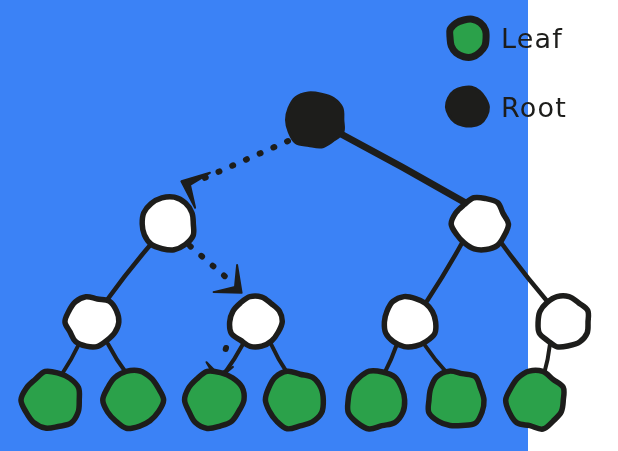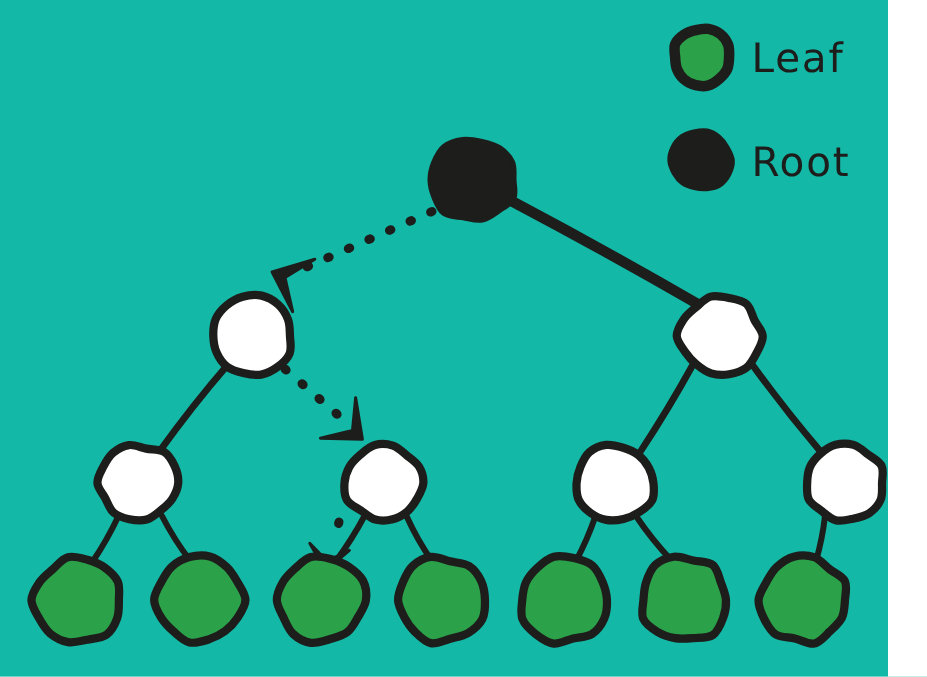--- a/index.html
+++ b/index.html
@@ -10,23 +10,23 @@
   }
   body {
     width: 618px;
     height: 451px;
     font-family: "DejaVu Sans", sans-serif;
     overflow: hidden;
     position: relative;
   }
   #diagram-root {
     position: relative;
-    width: 592px;
+    width: 528px;
     height: 451px;
-    background: #14b8a6;
+    background: #3b82f6;
   }
   #tree-svg {
     position: absolute;
     left: 0;
     top: 0;
     width: 618px;
     height: 451px;
     display: block;
   }
   .legend-label {

